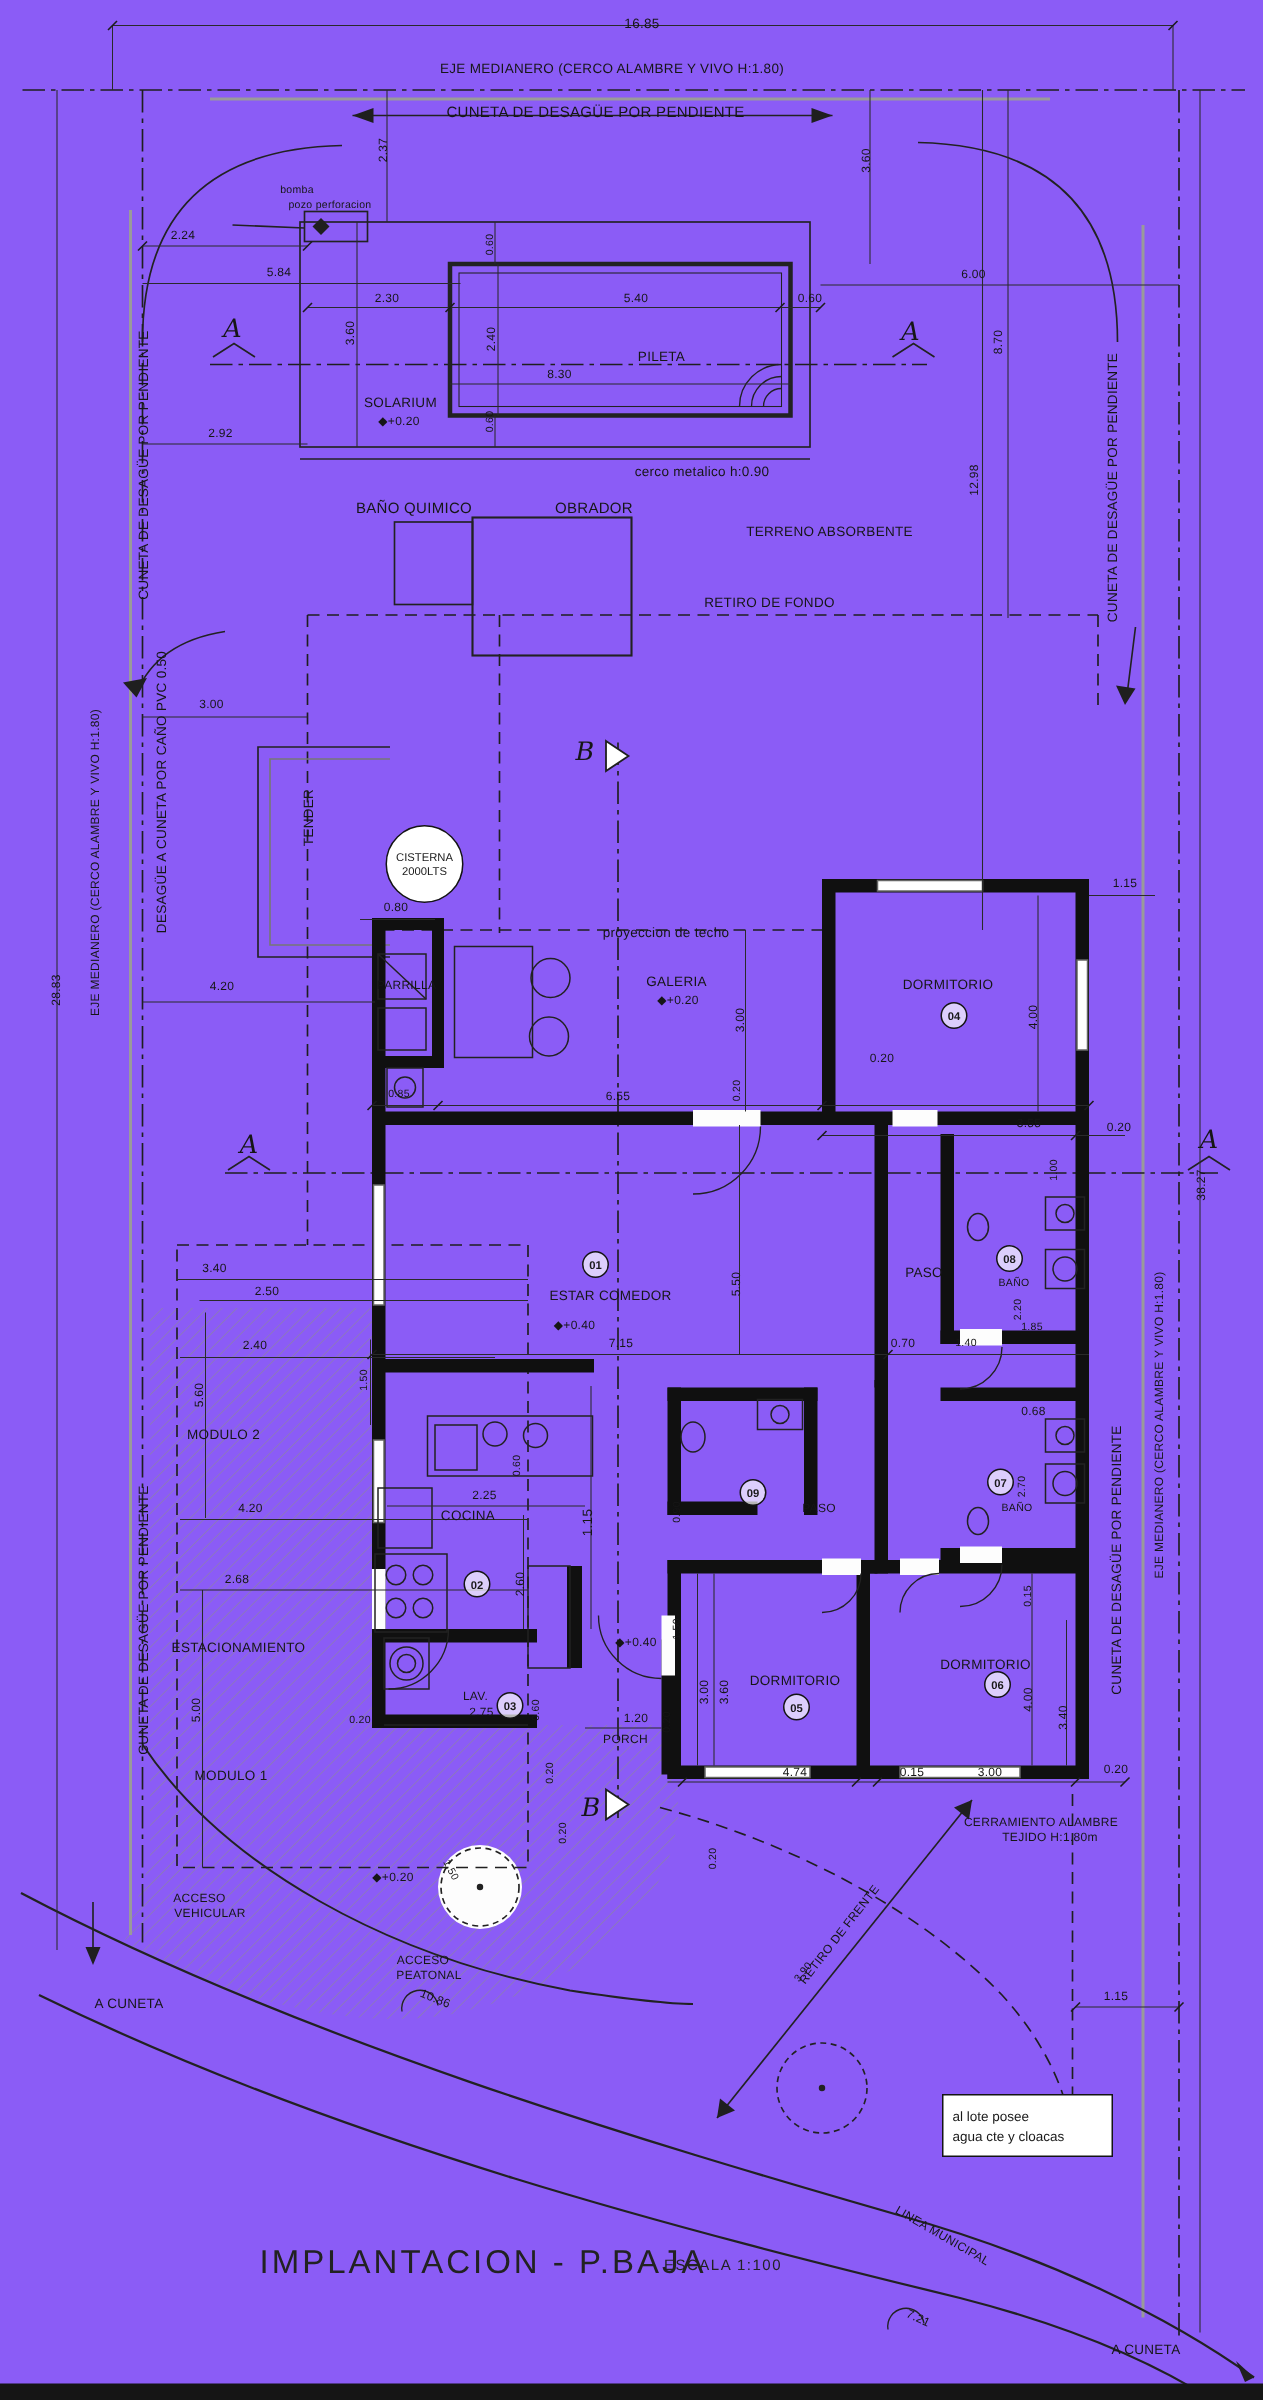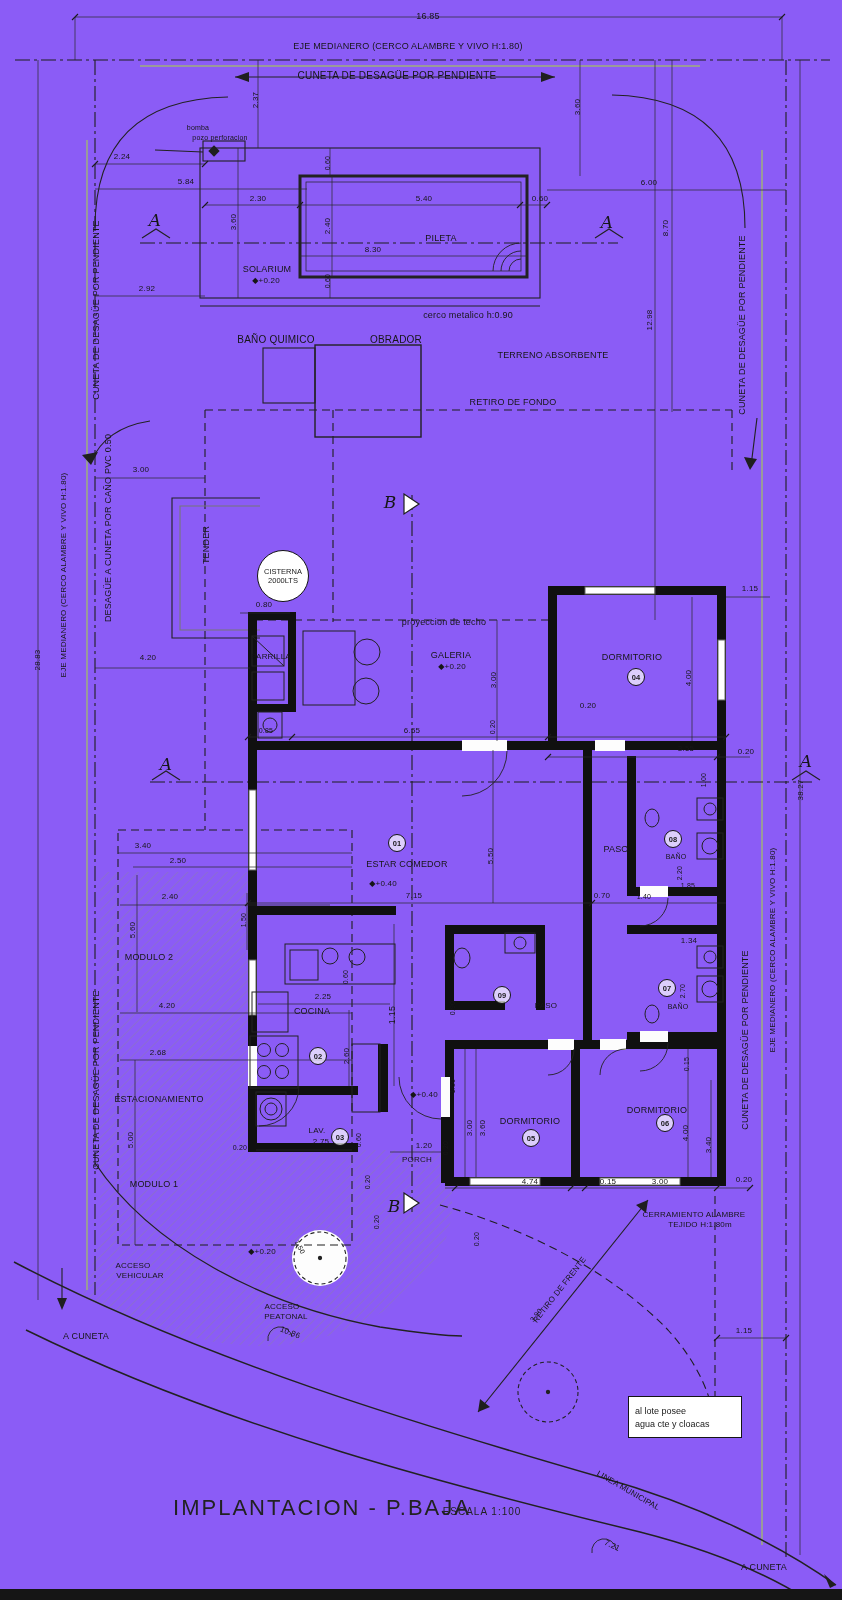--- a/index.html
+++ b/index.html
@@ -377,21 +377,21 @@
       <span class="lbl" style="left: 383px; top: 884px; font-size: 8px; transform: translate(-50%, -50%) rotate(0deg);">◆+0.40</span>
       <span class="lbl" style="left: 491px; top: 856px; font-size: 8px; transform: translate(-50%, -50%) rotate(-90deg);">5.50</span>
       <span class="lbl" style="left: 414px; top: 896px; font-size: 8px; transform: translate(-50%, -50%) rotate(0deg);">7.15</span>
       <span class="lbl" style="left: 616px; top: 849px; font-size: 9px; transform: translate(-50%, -50%) rotate(0deg);">PASO</span>
       <span class="lbl" style="left: 602px; top: 896px; font-size: 8px; transform: translate(-50%, -50%) rotate(0deg);">0.70</span>
       <span class="lbl" style="left: 644px; top: 896px; font-size: 7px; transform: translate(-50%, -50%) rotate(0deg);">1.40</span>
       <span class="lbl" style="left: 676px; top: 856px; font-size: 7px; transform: translate(-50%, -50%) rotate(0deg);">BAÑO</span>
       <span class="lbl" style="left: 679px; top: 873px; font-size: 7px; transform: translate(-50%, -50%) rotate(-90deg);">2.20</span>
       <span class="lbl" style="left: 703px; top: 780px; font-size: 7px; transform: translate(-50%, -50%) rotate(-90deg);">1.00</span>
       <span class="lbl" style="left: 688px; top: 885px; font-size: 7px; transform: translate(-50%, -50%) rotate(0deg);">1.85</span>
-      <span class="lbl" style="left: 689px; top: 941px; font-size: 8px; transform: translate(-50%, -50%) rotate(0deg);">1.34</span>
+      <span class="lbl" style="left: 689px; top: 941px; font-size: 8px; transform: translate(-50%, -50%) rotate(0deg);">0.68</span>
       <span class="lbl" style="left: 682px; top: 991px; font-size: 7px; transform: translate(-50%, -50%) rotate(-90deg);">2.70</span>
       <span class="lbl" style="left: 678px; top: 1006px; font-size: 7px; transform: translate(-50%, -50%) rotate(0deg);">BAÑO</span>
       <span class="lbl" style="left: 452px; top: 1008px; font-size: 7px; transform: translate(-50%, -50%) rotate(-90deg);">0.90</span>
       <span class="lbl" style="left: 546px; top: 1006px; font-size: 8px; transform: translate(-50%, -50%) rotate(0deg);">PASO</span>
       <span class="lbl" style="left: 312px; top: 1011px; font-size: 9px; transform: translate(-50%, -50%) rotate(0deg);">COCINA</span>
       <span class="lbl" style="left: 323px; top: 997px; font-size: 8px; transform: translate(-50%, -50%) rotate(0deg);">2.25</span>
       <span class="lbl" style="left: 345px; top: 977px; font-size: 7px; transform: translate(-50%, -50%) rotate(-90deg);">0.60</span>
       <span class="lbl" style="left: 392px; top: 1015px; font-size: 9px; transform: translate(-50%, -50%) rotate(-90deg);">1.15</span>
       <span class="lbl" style="left: 347px; top: 1056px; font-size: 8px; transform: translate(-50%, -50%) rotate(-90deg);">2.60</span>
       <span class="lbl" style="left: 159px; top: 1099px; font-size: 9px; transform: translate(-50%, -50%) rotate(0deg);">ESTACIONAMIENTO</span>

